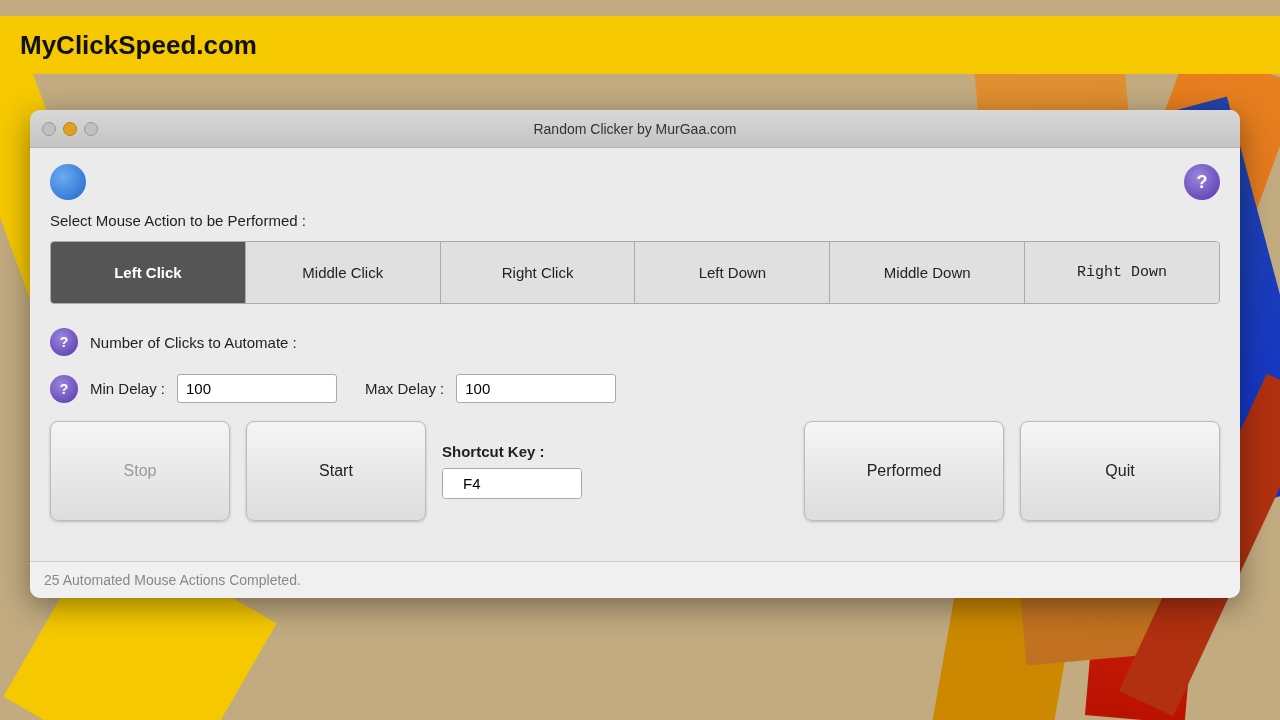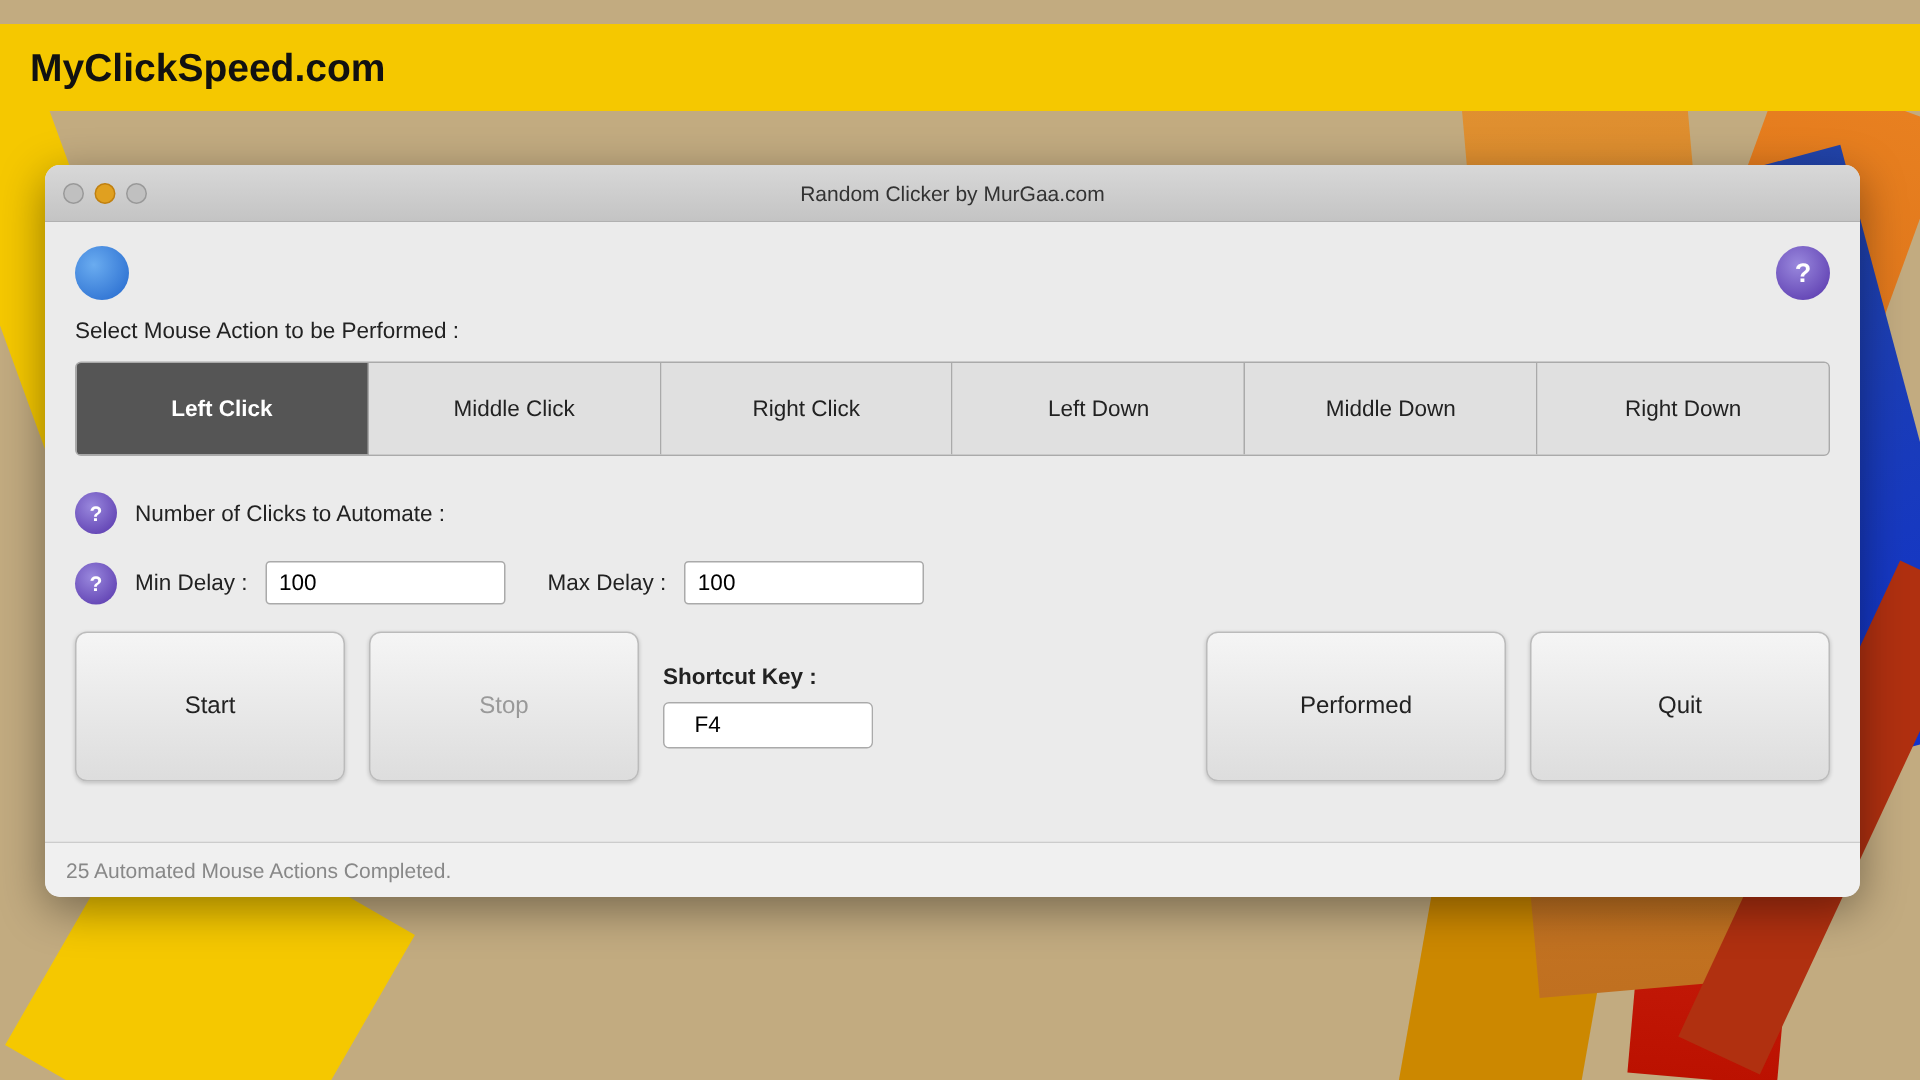--- a/index.html
+++ b/index.html
@@ -142,20 +142,21 @@
       font-size: 15px;
       color: #222;
       cursor: pointer;
       border-right: 1px solid #aaa;
       background: #e0e0e0;
       user-select: none;
     }
 
     .action-tab:last-child {
       border-right: none;
+      font-family: Liberation Mono, monospace;
     }
 
     .action-tab.active {
       background: #555;
       color: #fff;
       font-weight: 600;
     }
 
     
     .form-row {
@@ -415,22 +416,22 @@
 
     <div class="form-row">
       <div class="help-icon">?</div>
       <span class="field-label">Min Delay :</span>
       <input class="text-input-plain" type="text" value="100" style="">
       <span class="field-label" style="margin-left:16px;text-align:right;">Max Delay :</span>
       <input class="text-input-plain" type="text" value="100" style="">
     </div>
 
     <div class="buttons-row">
+      <button class="btn btn-stop">Stop</button>
       <button class="btn btn-start">Start</button>
-      <button class="btn btn-stop">Stop</button>
 
       <div class="shortcut-block">
         <span class="shortcut-label">Shortcut Key :</span>
         <div class="shortcut-select-wrapper">
           <input class="shortcut-select" type="text" value="F4" style="">
 
         </div>
       </div>
 
       <button class="btn btn-minimize" style="margin-left:auto;">Performed</button>

